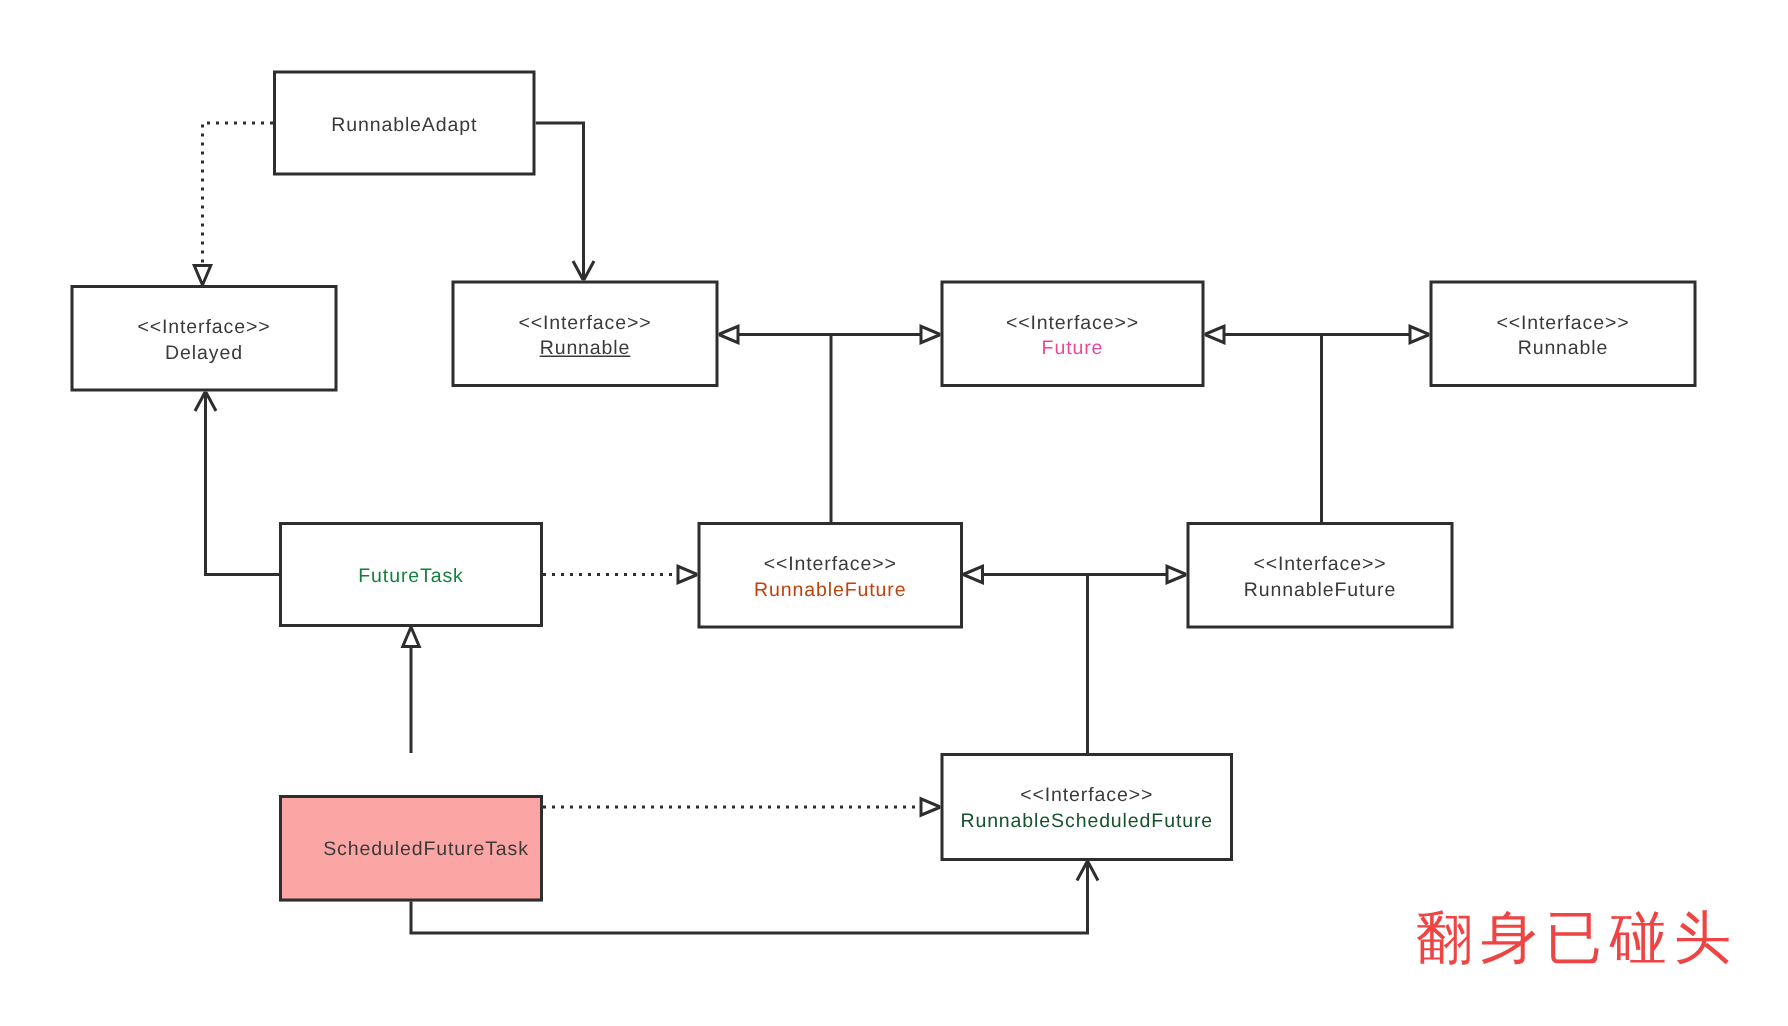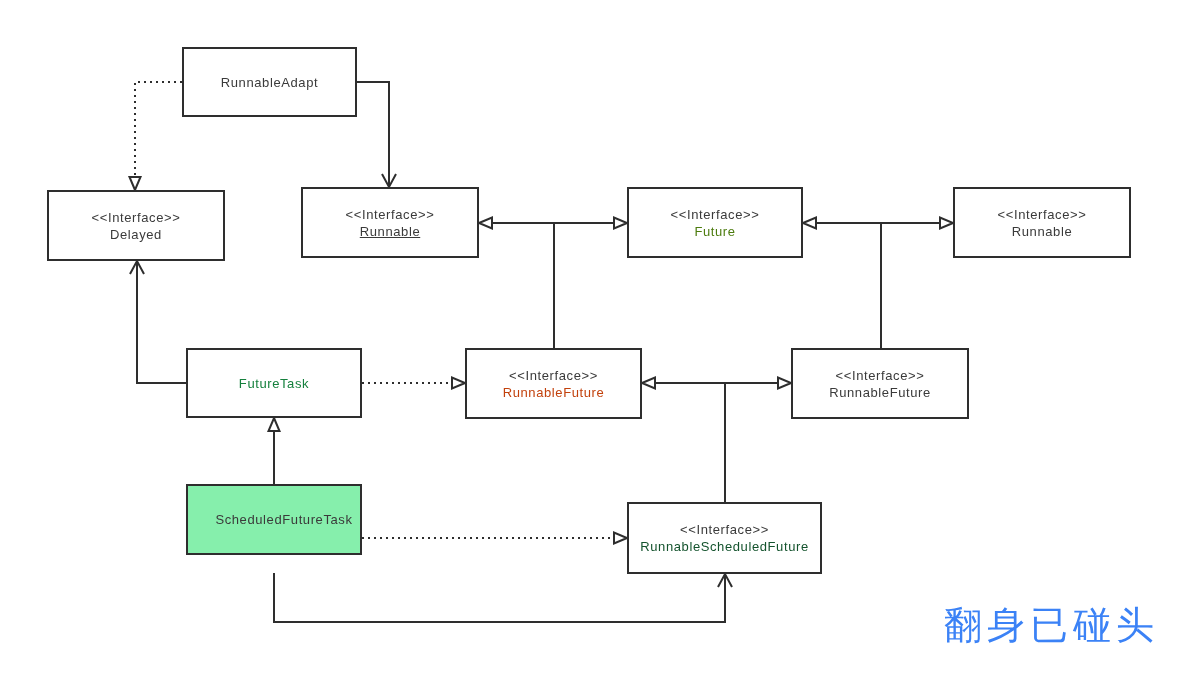--- a/index.html
+++ b/index.html
@@ -124,39 +124,39 @@
       <div class="node" style="left: 47px; top: 190px; width: 178px; height: 71px; border-color: rgb(46, 46, 46); background: rgb(255, 255, 255);">
         <span class="node-line" style="color: rgb(58, 58, 58);">&lt;&lt;Interface&gt;&gt;</span>
         <span class="node-line" style="color: rgb(58, 58, 58);">Delayed</span>
       </div>
       <div class="node" style="left: 301px; top: 187px; width: 178px; height: 71px; border-color: rgb(46, 46, 46); background: rgb(255, 255, 255);">
         <span class="node-line" style="color: rgb(58, 58, 58);">&lt;&lt;Interface&gt;&gt;</span>
         <span class="node-line" style="color: rgb(58, 58, 58); text-decoration: underline;">Runnable</span>
       </div>
       <div class="node" style="left: 627px; top: 187px; width: 176px; height: 71px; border-color: rgb(46, 46, 46); background: rgb(255, 255, 255);">
         <span class="node-line" style="color: rgb(58, 58, 58);">&lt;&lt;Interface&gt;&gt;</span>
-        <span class="node-line" style="color: #4d7c0f;">Future</span>
+        <span class="node-line" style="color: #ec4899;">Future</span>
       </div>
       <div class="node" style="left: 953px; top: 187px; width: 178px; height: 71px; border-color: rgb(46, 46, 46); background: rgb(255, 255, 255);">
         <span class="node-line" style="color: rgb(58, 58, 58);">&lt;&lt;Interface&gt;&gt;</span>
         <span class="node-line" style="color: rgb(58, 58, 58);">Runnable</span>
       </div>
       <div class="node" style="left: 186px; top: 348px; width: 176px; height: 70px; border-color: rgb(46, 46, 46); background: rgb(255, 255, 255);">
         <span class="node-line" style="color: #15803d;">FutureTask</span>
       </div>
       <div class="node" style="left: 465px; top: 348px; width: 177px; height: 71px; border-color: rgb(46, 46, 46); background: rgb(255, 255, 255);">
         <span class="node-line" style="color: rgb(58, 58, 58);">&lt;&lt;Interface&gt;&gt;</span>
         <span class="node-line" style="color: #c2410c;">RunnableFuture</span>
       </div>
       <div class="node" style="left: 791px; top: 348px; width: 178px; height: 71px; border-color: rgb(46, 46, 46); background: rgb(255, 255, 255);">
         <span class="node-line" style="color: rgb(58, 58, 58);">&lt;&lt;Interface&gt;&gt;</span>
         <span class="node-line" style="color: rgb(58, 58, 58);">RunnableFuture</span>
       </div>
-      <div class="node" style="left: 186px; top: 484px; width: 176px; height: 71px; border-color: rgb(46, 46, 46); background: #86efac; padding-left: 20px;">
+      <div class="node" style="left: 186px; top: 530px; width: 176px; height: 71px; border-color: rgb(46, 46, 46); background: #fca5a5; padding-left: 20px;">
         <span class="node-line" style="color: rgb(58, 58, 58);">ScheduledFutureTask</span>
       </div>
       <div class="node" style="left: 627px; top: 502px; width: 195px; height: 72px; border-color: rgb(46, 46, 46); background: rgb(255, 255, 255);">
         <span class="node-line" style="color: rgb(58, 58, 58);">&lt;&lt;Interface&gt;&gt;</span>
         <span class="node-line" style="color: #14532d;">RunnableScheduledFuture</span>
       </div>
     </div>
-  <div class="watermark" style="color: #3b82f6;">翻身已碰头</div>
+  <div class="watermark" style="color: #ef4444;">翻身已碰头</div>
 </div>
 
 </body></html>

